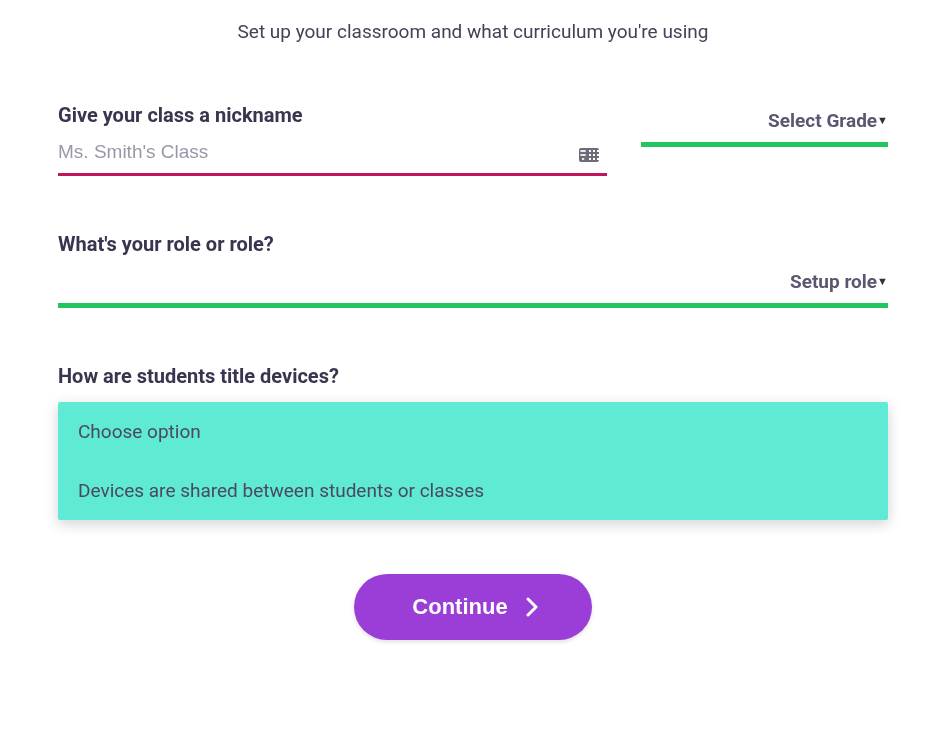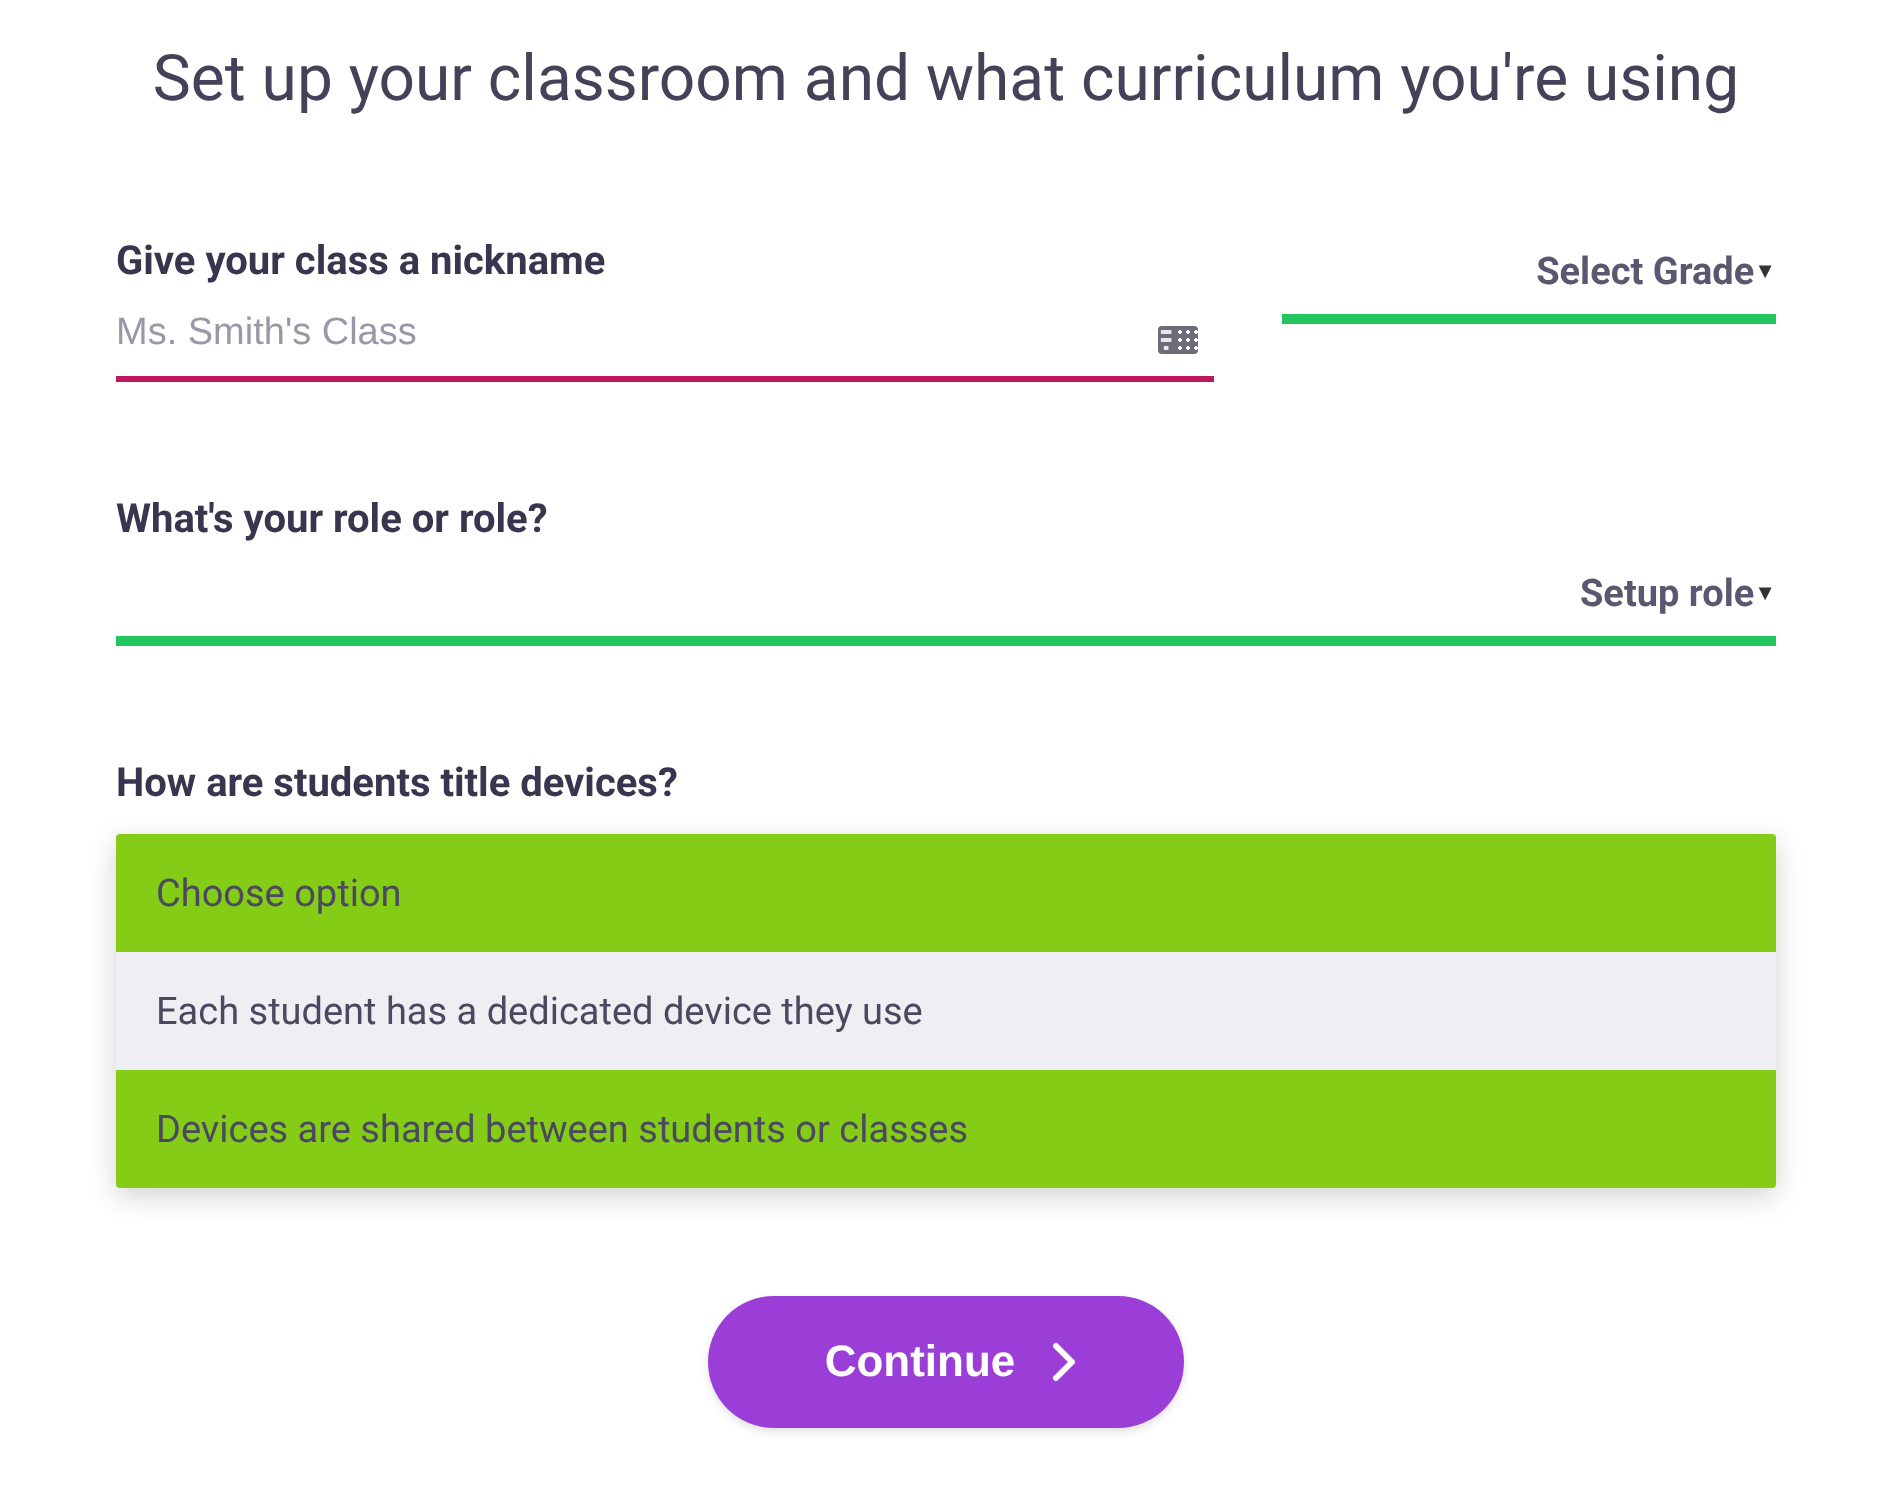--- a/index.html
+++ b/index.html
@@ -20,21 +20,21 @@
     }
     .page-title {
       font-size: 42px;
       font-weight: 700;
       text-align: center;
       color: #38354f;
       margin-top: 10px;
       margin-bottom: 10px;
     }
     .page-subtitle {
-      font-size: 32px;
+      font-size: 19px;
       text-align: center;
       color: #444258;
       margin-bottom: 60px;
     }
     .row {
       display: flex;
       gap: 34px;
     }
     .field-group {
       display: flex;
@@ -117,21 +117,21 @@
     .select-caret {
       font-size: 11px;
       color: #333;
     }
     .section-spacer {
       height: 56px;
     }
     .dropdown-panel {
       position: relative;
       margin-top: 6px;
-      background: #84cc16;
+      background: #5eead4;
       box-shadow: 0 4px 14px rgba(0,0,0,0.18);
       border-radius: 2px;
       overflow: hidden;
     }
     .dropdown-option {
       padding: 18px 20px;
       font-size: 19px;
       color: #4b4960;
       cursor: pointer;
     }
@@ -196,21 +196,20 @@
       <span class="select-caret">▼</span>
     </div>
   </div>
 
   <div class="section-spacer"></div>
 
   <div class="field-group field-full">
     <label class="field-label">How are students title devices?</label>
     <div class="dropdown-panel">
       <div class="dropdown-option">Choose option</div>
-      <div class="dropdown-option highlight">Each student has a dedicated device they use</div>
       <div class="dropdown-option">Devices are shared between students or classes</div>
     </div>
   </div>
 
   <div class="continue-wrap">
     <button class="continue-button">
       <span>Continue</span>
       <span class="chevron-right">
         <svg width="12" height="20" viewBox="0 0 12 20" fill="none">
           <path d="M2 2 L10 10 L2 18" stroke="#ffffff" stroke-width="3" stroke-linecap="round" stroke-linejoin="round"></path>

